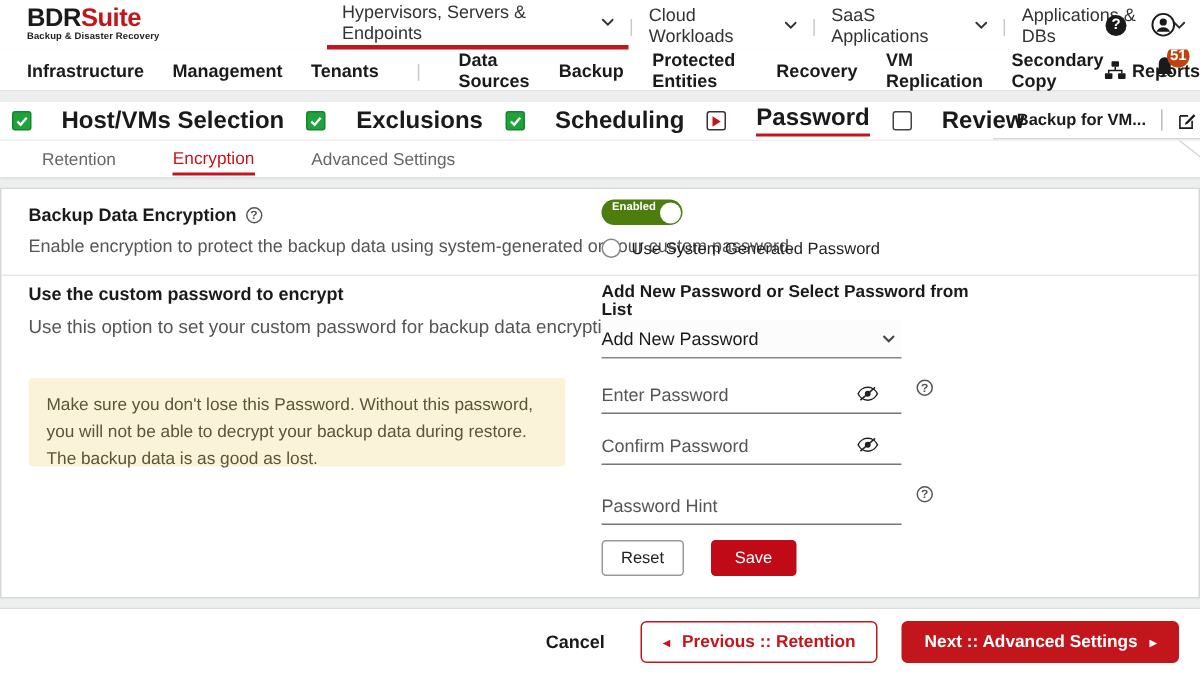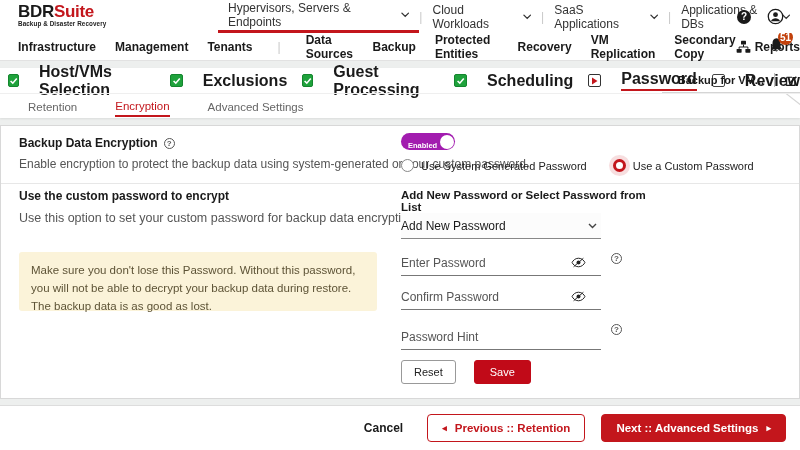--- a/index.html
+++ b/index.html
@@ -54,22 +54,22 @@
 
   
   .panel { position:absolute; top:125px; left:0; width:800px; height:274px; background:#fff;
     border:1px solid #d8d8d8; }
   .sec-title { font-size:12px; font-weight:700; color:#1a1a1a; display:flex; align-items:center; gap:6px; }
   .qmark { width:11px; height:11px; border:1px solid #555; border-radius:50%; color:#555;
     font-size:8px; font-weight:700; display:inline-flex; align-items:center; justify-content:center; cursor:pointer; }
   .desc { font-size:12px; color:#555; }
   .divider { position:absolute; left:0; top:57px; width:100%; height:1px; background:#e7e7e7; }
 
-  .toggle { position:absolute; left:400px; top:7px; width:54px; height:17px; background:#a21caf;
-    border-radius:9px; display:flex; align-items:flex-end; cursor:pointer; }
+  .toggle { position:absolute; left:400px; top:7px; width:54px; height:17px; background:#4d7c0f;
+    border-radius:9px; display:flex; align-items:flex-start; cursor:pointer; }
   .toggle-label { color:#fff; font-size:7.5px; font-weight:700; padding-left:7px; }
   .toggle-knob { position:absolute; right:1.5px; top:1.5px; width:14px; height:14px; background:#fff; border-radius:50%; }
 
   .radios { position:absolute; left:400px; top:33px; display:flex; align-items:center; gap:26px; }
   .radio-opt { display:flex; align-items:center; gap:7px; font-size:11px; color:#222; cursor:pointer; }
   .radio { width:13px; height:13px; border-radius:50%; border:1.5px solid #888; background:#fff; }
   .radio.sel { border:3.5px solid #c3161c; box-shadow:0 0 0 4px rgba(195,22,28,0.14); }
 
   .warning { position:absolute; left:18px; top:126px; width:358px; height:59px; background:#fbf3d9;
     border-radius:3px; padding:10px 12px; font-size:11.5px; line-height:1.55; color:#5d5336; }
@@ -196,28 +196,20 @@
           </svg>
         </span>
       <span class="step-label">Exclusions</span>
     </div>
     <div class="step">
       <span class="chk done">
           <svg width="9" height="8" viewBox="0 0 12 11">
             <path d="M2 5.5 L5 8.5 L10.5 2" stroke="#fff" stroke-width="2.2" fill="none"></path>
           </svg>
         </span>
-      <span class="step-label">Guest Processing</span>
-    </div>
-    <div class="step">
-      <span class="chk done">
-          <svg width="9" height="8" viewBox="0 0 12 11">
-            <path d="M2 5.5 L5 8.5 L10.5 2" stroke="#fff" stroke-width="2.2" fill="none"></path>
-          </svg>
-        </span>
       <span class="step-label">Scheduling</span>
     </div>
     <div class="step">
       <span class="chk current">
           <svg width="7" height="8" viewBox="0 0 7 8">
             <path d="M1 0.5 L6.5 4 L1 7.5 Z" fill="#c3161c"></path>
           </svg>
         </span>
       <span class="step-label current">Password</span>
     </div>
@@ -250,24 +242,20 @@
   <div class="abs desc" style="left:18px; top:31px;">Enable encryption to protect the backup data using system-generated or your custom password.</div>
 
   <div class="toggle">
     <span class="toggle-label">Enabled</span>
     <span class="toggle-knob"></span>
   </div>
   <div class="radios">
     <div class="radio-opt">
       <span class="radio"></span>
       <span>Use System Generated Password</span>
-    </div>
-    <div class="radio-opt">
-      <span class="radio sel"></span>
-      <span>Use a Custom Password</span>
     </div>
   </div>
 
   <div class="divider"></div>
 
   <div class="abs sec-title" style="left:18px; top:63px;">Use the custom password to encrypt</div>
   <div class="abs desc" style="left:18px; top:85px; font-size:12.5px;">Use this option to set your custom password for backup data encryption</div>
   <div class="warning">Make sure you don't lose this Password. Without this password, you will not be able to decrypt your backup data during restore. The backup data is as good as lost.</div>
 
   <div class="form-col">

